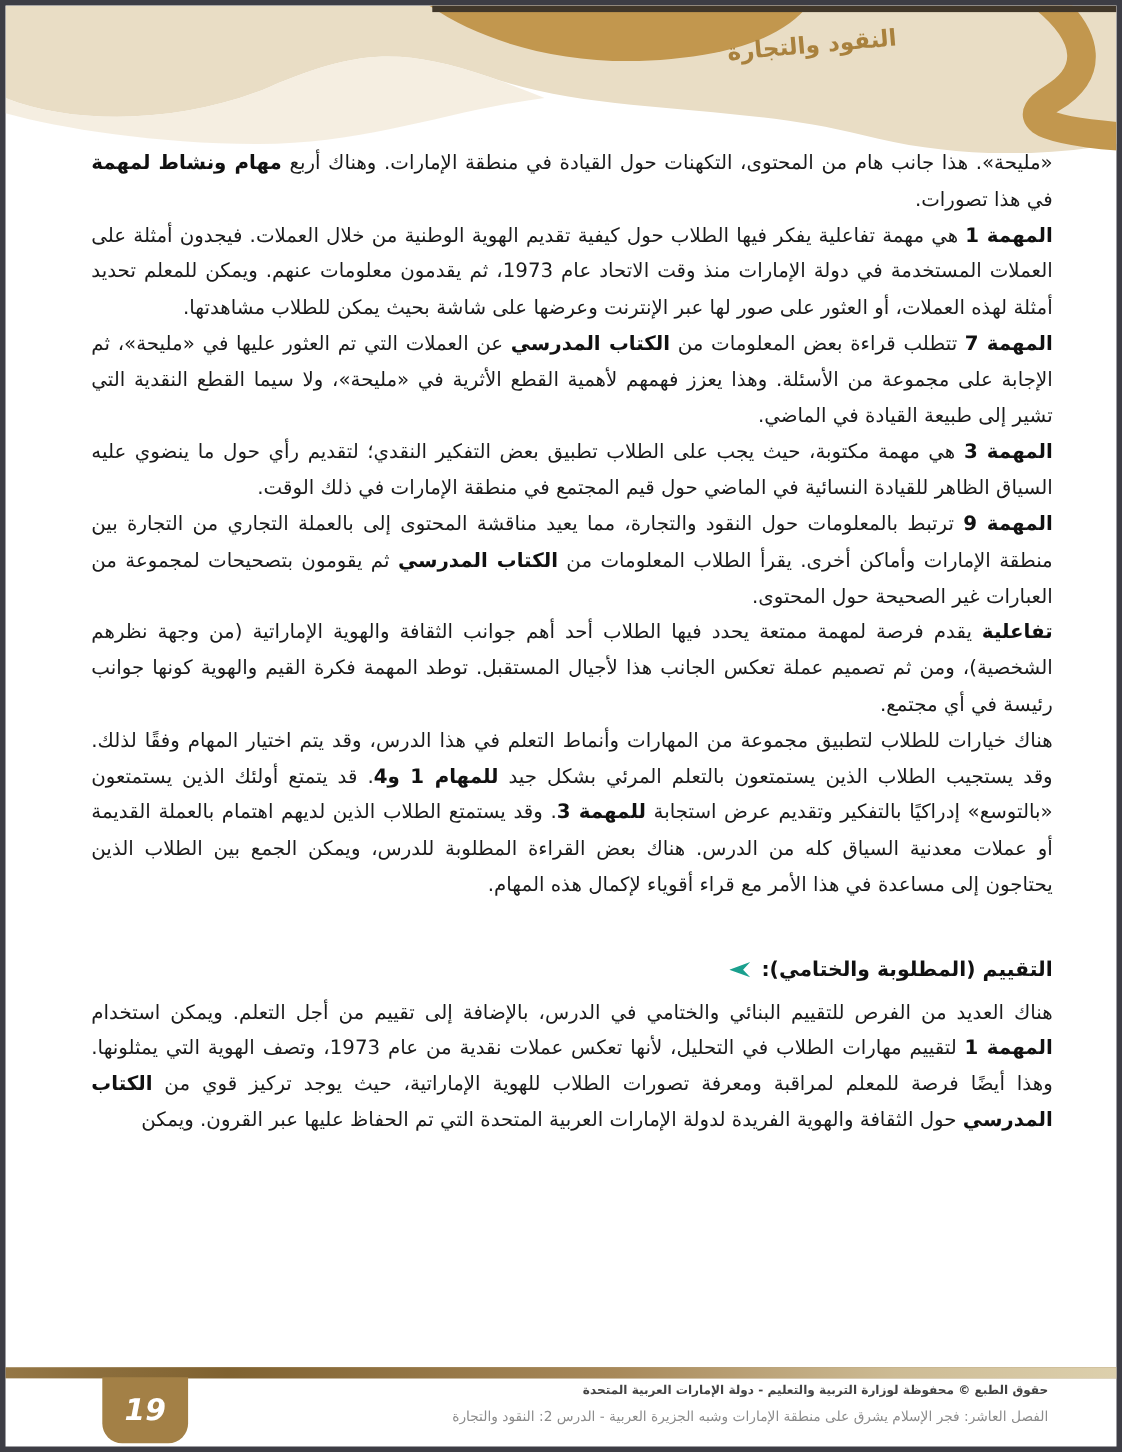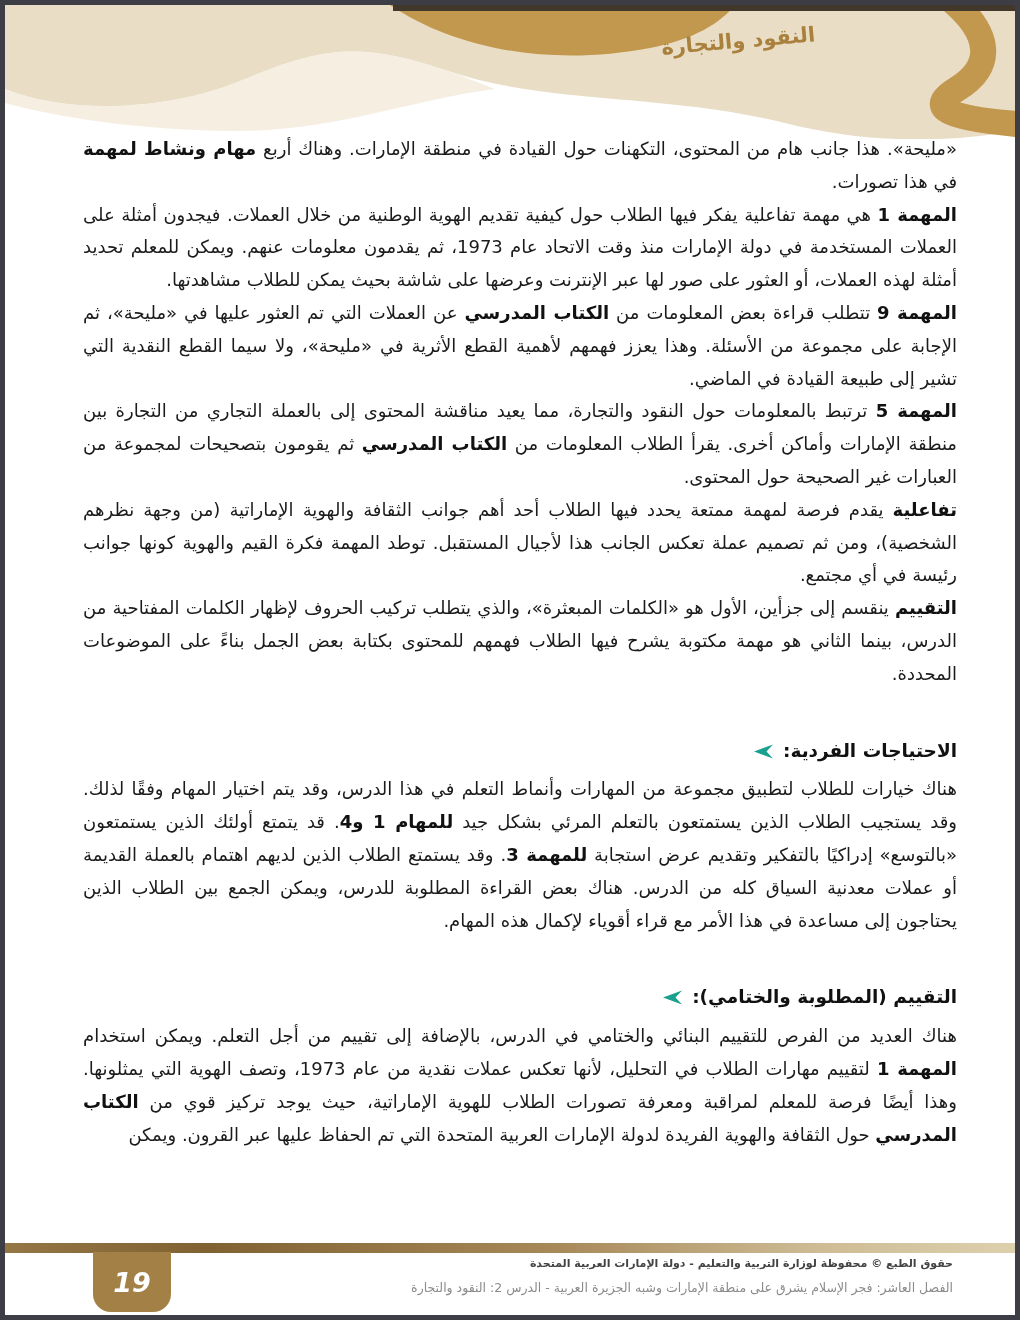--- a/index.html
+++ b/index.html
@@ -54,27 +54,24 @@
     <path d="M385,0 C450,44 545,62 645,43 C690,34 715,18 730,0 Z" fill="#c2974e"></path>
     <path d="M945,-6 C988,30 988,62 952,84 C926,100 930,112 1012,119" stroke="#c2974e" stroke-width="26" fill="none"></path>
   </svg>
   <div class="top-artifact"></div>
 
   <div class="header-title">النقود والتجارة</div>
 
   <div class="content">
       <div class="para"><span>«مليحة». هذا جانب هام من المحتوى، التكهنات حول القيادة في منطقة الإمارات. وهناك أربع </span><span class="bold">مهام ونشاط لمهمة</span><span> في هذا تصورات.</span></div>
       <div class="para"><span class="bold">المهمة 1</span><span> هي مهمة تفاعلية يفكر فيها الطلاب حول كيفية تقديم الهوية الوطنية من خلال العملات. فيجدون أمثلة على العملات المستخدمة في دولة الإمارات منذ وقت الاتحاد عام 1973، ثم يقدمون معلومات عنهم. ويمكن للمعلم تحديد أمثلة لهذه العملات، أو العثور على صور لها عبر الإنترنت وعرضها على شاشة بحيث يمكن للطلاب مشاهدتها.</span></div>
-      <div class="para"><span class="bold">المهمة 9</span><span> تتطلب قراءة بعض المعلومات من </span><span class="bold">الكتاب المدرسي</span><span> عن العملات التي تم العثور عليها في «مليحة»، ثم الإجابة على مجموعة من الأسئلة. وهذا يعزز فهمهم لأهمية القطع الأثرية في «مليحة»، ولا سيما القطع النقدية التي تشير إلى طبيعة القيادة في الماضي.</span></div>
-      <div class="para"><span class="bold">المهمة 5</span><span> ترتبط بالمعلومات حول النقود والتجارة، مما يعيد مناقشة المحتوى إلى بالعملة التجاري من التجارة بين منطقة الإمارات وأماكن أخرى. يقرأ الطلاب المعلومات من </span><span class="bold">الكتاب المدرسي</span><span> ثم يقومون بتصحيحات لمجموعة من العبارات غير الصحيحة حول المحتوى.</span></div>
+      <div class="para"><span class="bold">المهمة 7</span><span> تتطلب قراءة بعض المعلومات من </span><span class="bold">الكتاب المدرسي</span><span> عن العملات التي تم العثور عليها في «مليحة»، ثم الإجابة على مجموعة من الأسئلة. وهذا يعزز فهمهم لأهمية القطع الأثرية في «مليحة»، ولا سيما القطع النقدية التي تشير إلى طبيعة القيادة في الماضي.</span></div>
+      <div class="para"><span class="bold">المهمة 3</span><span> هي مهمة مكتوبة، حيث يجب على الطلاب تطبيق بعض التفكير النقدي؛ لتقديم رأي حول ما ينضوي عليه السياق الظاهر للقيادة النسائية في الماضي حول قيم المجتمع في منطقة الإمارات في ذلك الوقت.</span></div>
+      <div class="para"><span class="bold">المهمة 9</span><span> ترتبط بالمعلومات حول النقود والتجارة، مما يعيد مناقشة المحتوى إلى بالعملة التجاري من التجارة بين منطقة الإمارات وأماكن أخرى. يقرأ الطلاب المعلومات من </span><span class="bold">الكتاب المدرسي</span><span> ثم يقومون بتصحيحات لمجموعة من العبارات غير الصحيحة حول المحتوى.</span></div>
       <div class="para"><span class="bold">تفاعلية</span><span> يقدم فرصة لمهمة ممتعة يحدد فيها الطلاب أحد أهم جوانب الثقافة والهوية الإماراتية (من وجهة نظرهم الشخصية)، ومن ثم تصميم عملة تعكس الجانب هذا لأجيال المستقبل. توطد المهمة فكرة القيم والهوية كونها جوانب رئيسة في أي مجتمع.</span></div>
-      <div class="para"><span class="bold">التقييم</span><span> ينقسم إلى جزأين، الأول هو «الكلمات المبعثرة»، والذي يتطلب تركيب الحروف لإظهار الكلمات المفتاحية من الدرس، بينما الثاني هو مهمة مكتوبة يشرح فيها الطلاب فهمهم للمحتوى بكتابة بعض الجمل بناءً على الموضوعات المحددة.</span></div>
-      <div class="heading"><span class="bold">الاحتياجات الفردية:</span><svg class="h-arrow" width="19" height="15" viewBox="0 0 22 16">
-          <path d="M0,8 L22,0 L14.5,8 L22,16 Z" fill="#1aa08e"></path>
-        </svg></div>
       <div class="para"><span>هناك خيارات للطلاب لتطبيق مجموعة من المهارات وأنماط التعلم في هذا الدرس، وقد يتم اختيار المهام وفقًا لذلك. وقد يستجيب الطلاب الذين يستمتعون بالتعلم المرئي بشكل جيد </span><span class="bold">للمهام 1 و4</span><span>. قد يتمتع أولئك الذين يستمتعون «بالتوسع» إدراكيًا بالتفكير وتقديم عرض استجابة </span><span class="bold">للمهمة 3</span><span>. وقد يستمتع الطلاب الذين لديهم اهتمام بالعملة القديمة أو عملات معدنية السياق كله من الدرس. هناك بعض القراءة المطلوبة للدرس، ويمكن الجمع بين الطلاب الذين يحتاجون إلى مساعدة في هذا الأمر مع قراء أقوياء لإكمال هذه المهام.</span></div>
       <div class="heading"><span class="bold">التقييم (المطلوبة والختامي):</span><svg class="h-arrow" width="19" height="15" viewBox="0 0 22 16">
           <path d="M0,8 L22,0 L14.5,8 L22,16 Z" fill="#1aa08e"></path>
         </svg></div>
       <div class="para"><span>هناك العديد من الفرص للتقييم البنائي والختامي في الدرس، بالإضافة إلى تقييم من أجل التعلم. ويمكن استخدام </span><span class="bold">المهمة 1</span><span> لتقييم مهارات الطلاب في التحليل، لأنها تعكس عملات نقدية من عام 1973، وتصف الهوية التي يمثلونها. وهذا أيضًا فرصة للمعلم لمراقبة ومعرفة تصورات الطلاب للهوية الإماراتية، حيث يوجد تركيز قوي من </span><span class="bold">الكتاب المدرسي</span><span> حول الثقافة والهوية الفريدة لدولة الإمارات العربية المتحدة التي تم الحفاظ عليها عبر القرون. ويمكن</span></div>
     </div>
 
   <div class="footer-bar"></div>
   <div class="page-tab">
     <span>19</span>

